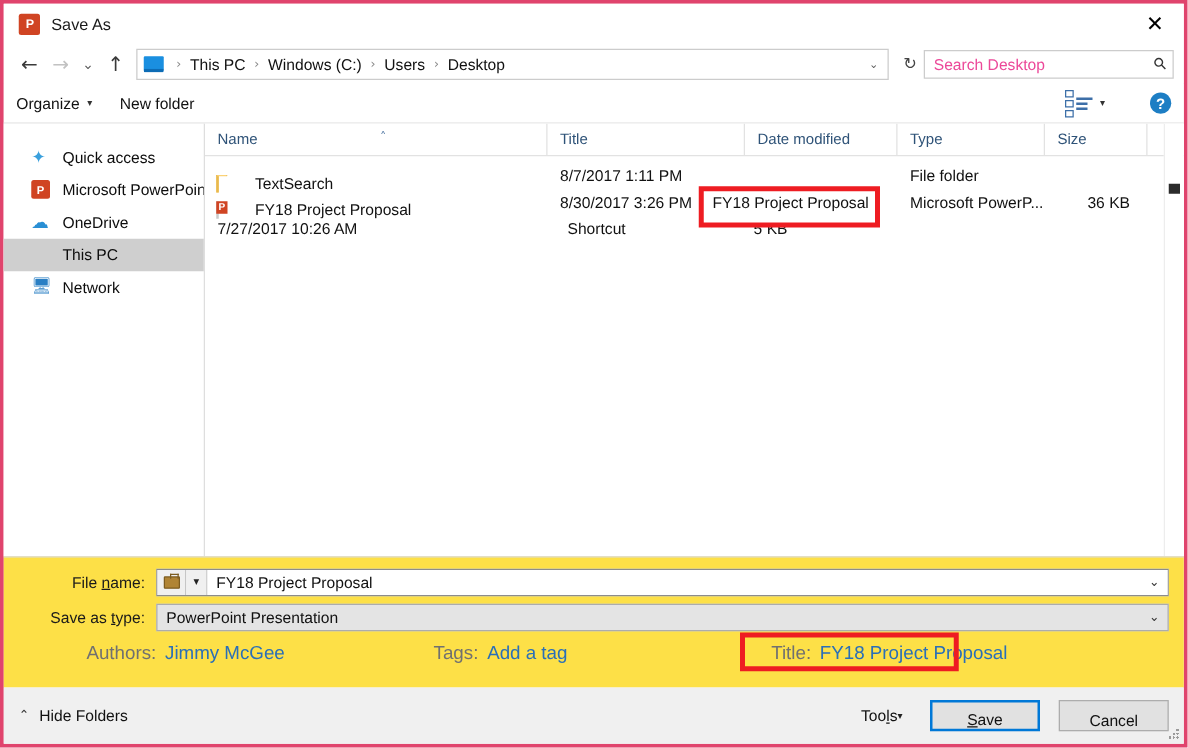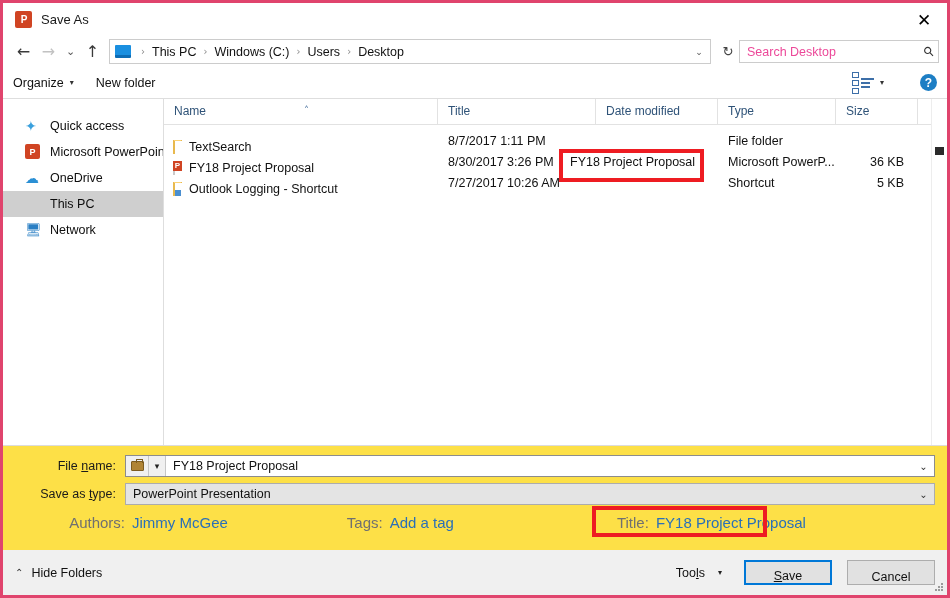--- a/index.html
+++ b/index.html
@@ -122,21 +122,21 @@
     height:25px;line-height:25px;border-right:1px solid #e2e2e2;overflow:hidden;
     white-space:nowrap;cursor:default;position:relative;
   }
   .sort-caret{
     position:absolute;left:140px;top:-1px;font-size:10px;color:#5a7fa8;
     font-family:"DejaVu Sans",sans-serif;
   }
   .rows{flex:1;overflow:hidden;padding-top:5px;}
   .row{height:21px;display:flex;align-items:center;font-size:12.5px;color:#111;cursor:default;}
   .cell{padding-left:10px;box-sizing:border-box;white-space:nowrap;overflow:hidden;}
-  .cell.name{display:flex;align-items:center;gap:0;padding-left:9px;margin-top:12px;}
+  .cell.name{display:flex;align-items:center;gap:15px;padding-left:9px;margin-top:12px;}
   .cell.size{text-align:right;padding-right:14px;padding-left:0;}
   .f-ico{width:16px;height:14px;flex:0 0 16px;position:relative;}
   .ico-folder{
     width:15px;height:12px;background:#fbd277;border:1px solid #e8b94e;
     border-radius:1px 2px 2px 2px;box-sizing:border-box;margin-top:2px;position:relative;
   }
   .ico-folder:before{
     content:"";position:absolute;left:-1px;top:-3px;width:7px;height:3px;
     background:#fbd277;border:1px solid #e8b94e;border-bottom:none;border-radius:1px 1px 0 0;
   }
@@ -206,21 +206,21 @@
   .meta-title{margin-left:163px;}
   
   .footer{
     flex:0 0 45px;background:#f0f0f0;display:flex;align-items:center;
     padding:0 12px;position:relative;
   }
   .hidefolders{display:flex;align-items:center;gap:8px;font-size:12.5px;color:#111;cursor:default;}
   .hf-caret{font-size:10px;color:#333;font-family:"DejaVu Sans",sans-serif;}
   .footer-right{margin-left:auto;display:flex;align-items:center;gap:0;}
   .tools-btn{
-    display:flex;align-items:center;gap:13px;font-size:12.5px;color:#111;
+    display:flex;align-items:center;font-size:12.5px;color:#111;
     padding:5px 9px;margin-right:13px;cursor:default;
   }
   .tools-caret{font-size:8px;color:#222;font-family:"DejaVu Sans",sans-serif;}
   .btn{
     width:88px;height:25px;display:flex;align-items:flex-end;justify-content:center;
     font-size:12.5px;color:#111;background:#e1e1e1;border:1px solid #adadad;
     box-sizing:border-box;cursor:default;
   }
   .btn.primary{background:#e1e1e1;border:2px solid #0078d7;}
   .btn + .btn{margin-left:15px;}
@@ -375,24 +375,20 @@
             <span class="f-ico"><span class="ico-pptfile"></span></span>
             <span>FY18 Project Proposal</span>
           </div>
           <div class="cell" style="width:122px">8/30/2017 3:26 PM</div>
           <div class="cell" style="width:158px">FY18 Project Proposal</div>
           <div class="cell" style="width:118px">Microsoft PowerP...</div>
           <div class="cell size" style="width:82px">36 KB</div>
         </div>
 
         <div class="row">
-          <div class="cell name" style="width:274px">
-            <span class="f-ico"><span class="ico-folder shortcut"></span></span>
-            <span>Outlook Logging - Shortcut</span>
-          </div>
           <div class="cell" style="width:122px">7/27/2017 10:26 AM</div>
           <div class="cell" style="width:158px"></div>
           <div class="cell" style="width:118px">Shortcut</div>
           <div class="cell size" style="width:82px">5 KB</div>
         </div>
 
       </div>
 
       <div class="vscroll">
         <div class="thumb"></div>

